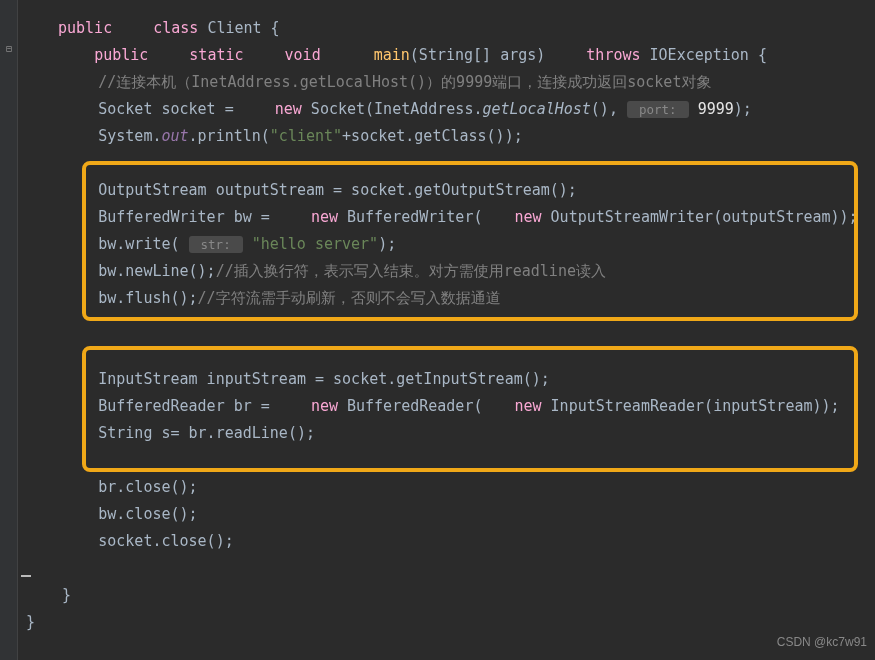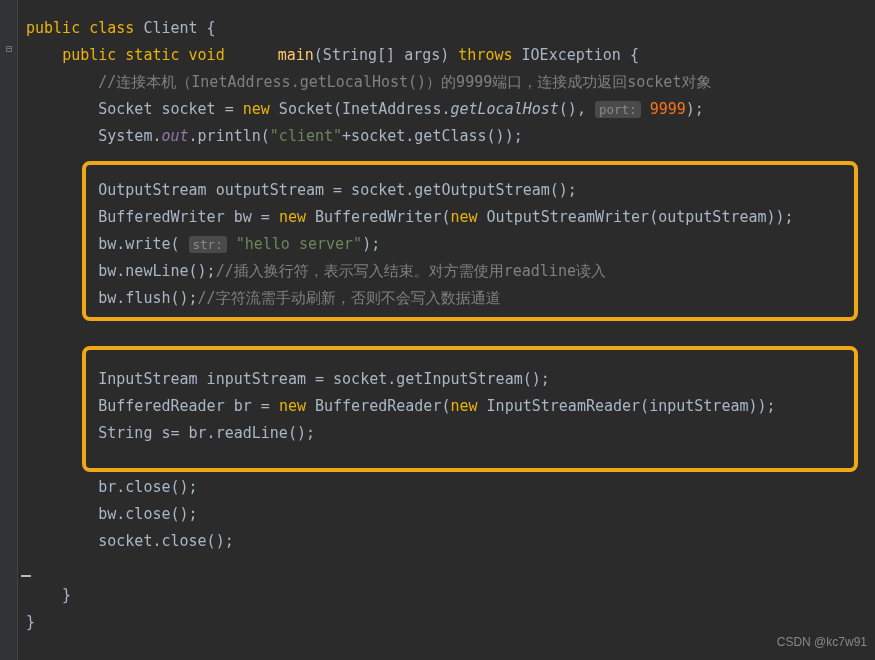--- a/index.html
+++ b/index.html
@@ -39,32 +39,32 @@
     }
     .code-area {
       margin-left: 18px;
       padding-top: 15px;
       padding-left: 8px;
     }
     .line {
       white-space: pre;
       height: 27px;
     }
-    .kw { color: #eab308; }
+    .kw { color: #f9a8d4; margin-left: 32px; }
     .ident { color: #a9b7c6; text-align: right; }
     .method-decl { color: #ffc66d; padding-left: 44px; }
     .str { color: #6a8759; }
-    .num { color: #f97316; }
+    .num { color: #e5e5e5; }
     .comment { color: #808080; margin-top: 10px; }
     .static-ital { color: #9876aa; font-style: italic; }
     .method-ital { color: #a9b7c6; font-style: italic; margin-top: 12px; }
     .param-hint {
       background: #4a4a4a;
       color: #888;
-      padding: 1px 4px;
+      padding: 1px 12px;
       border-radius: 3px;
       font-size: 12.5px;
       font-style: normal;
     }
     .punct { color: #a9b7c6; }
     .highlight-box {
       position: absolute;
       border: 4px solid #f0a818;
       border-radius: 8px;
       pointer-events: none;

